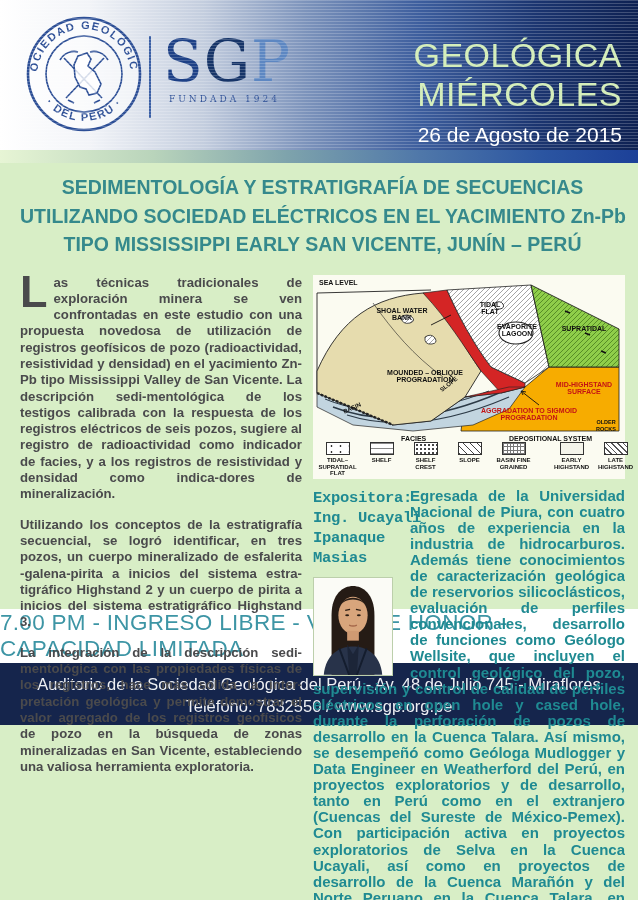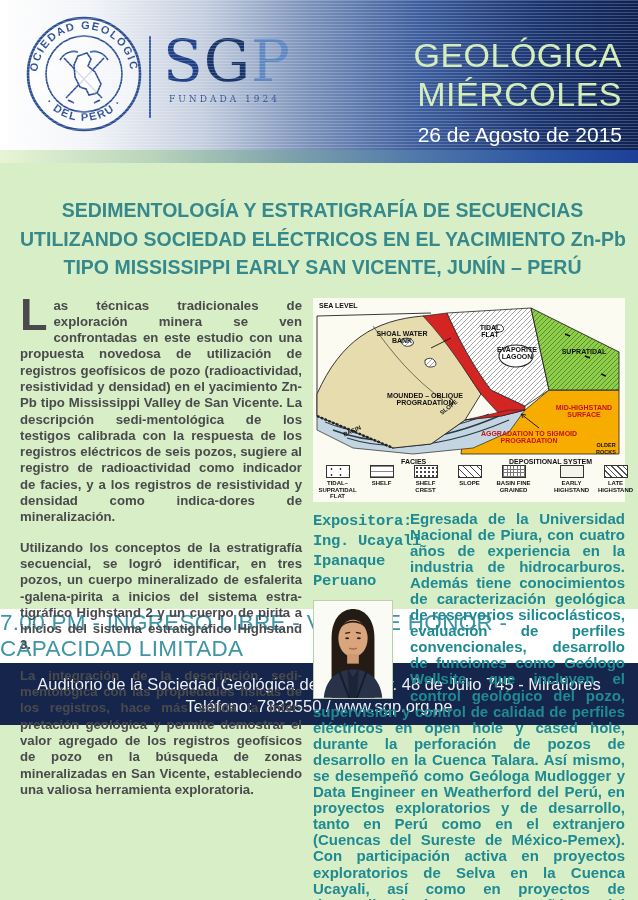--- a/index.html
+++ b/index.html
@@ -29,21 +29,21 @@
   .header-divider { position:absolute; left:149px; top:36px; width:2px; height:82px; background:#3a5fa5; }
   .header-right { position:absolute; right:16px; top:36px; text-align:right; z-index:2; }
   .series-line { font-size:34px; line-height:39px; font-weight:400; color:#d5eebb; letter-spacing:.5px; }
   .header-date { font-size:21px; color:#ffffff; margin-top:9px; font-weight:400; }
 
   
   .strip { height:13px;
     background:linear-gradient(90deg,#e7f5d5 0%,#b9d4bb 24%,#7ea3ac 45%,#4f77a9 66%,#2b55a1 85%,#1c4098 100%); }
 
   
-  .main { position:relative; height:446px; padding:33px 13px 0 20px; }
+  .main { position:relative; height:446px; padding:10px 13px 0 20px; }
   .talk-title { text-align:center; color:#35898c; font-weight:bold; font-size:19.5px; line-height:28.5px; margin-bottom:16px; }
   .talk-title div { white-space:nowrap; }
 
   .columns { display:flex; }
   .col-left { width:282px; flex:none; color:#4a4a4c; font-weight:bold; font-size:13.2px; line-height:16.3px; text-align:justify; }
   .col-left p { margin-bottom:14px; }
   .col-left p.p3 { margin-top:6px; }
   .dropcap { float:left; font-size:45px; line-height:34px; padding-right:6px; color:#4a4a4c; }
   .col-right { width:312px; flex:none; margin-left:11px; }
 
@@ -228,21 +228,21 @@
                 <span class="lab">LATE HIGHSTAND</span>
               </div>
           </div>
         </div>
 
         <div class="speaker">
           <div class="speaker-left">
             <div class="speaker-title">Expositora:</div>
             <div class="speaker-title">Ing. Ucayali</div>
             <div class="speaker-title">Ipanaque</div>
-            <div class="speaker-title">Peruano</div>
+            <div class="speaker-title">Masias</div>
             <svg class="photo" viewBox="0 0 80 99">
               <rect width="80" height="99" fill="#fbfbf6"></rect>
               <path d="M18,99 L18,38 C18,16 30,8 40,8 C50,8 62,16 62,38 L62,99 Z" fill="#251b15"></path>
               <ellipse cx="40" cy="38" rx="15" ry="19" fill="#d8a57c"></ellipse>
               <path d="M25,33 C27,18 53,18 55,33 C53,24 47,20 40,20 C33,20 27,24 25,33 Z" fill="#251b15"></path>
               <ellipse cx="34" cy="38" rx="2" ry="1" fill="#2a1d14"></ellipse>
               <ellipse cx="46" cy="38" rx="2" ry="1" fill="#2a1d14"></ellipse>
               <path d="M32,33 l5,-1 M43,32 l5,1" stroke="#2a1d14" stroke-width="1.2"></path>
               <path d="M36,48 q4,2 8,0" stroke="#a5684a" stroke-width="1.4" fill="none"></path>
               <rect x="34" y="54" width="12" height="10" fill="#cf9a72"></rect>

